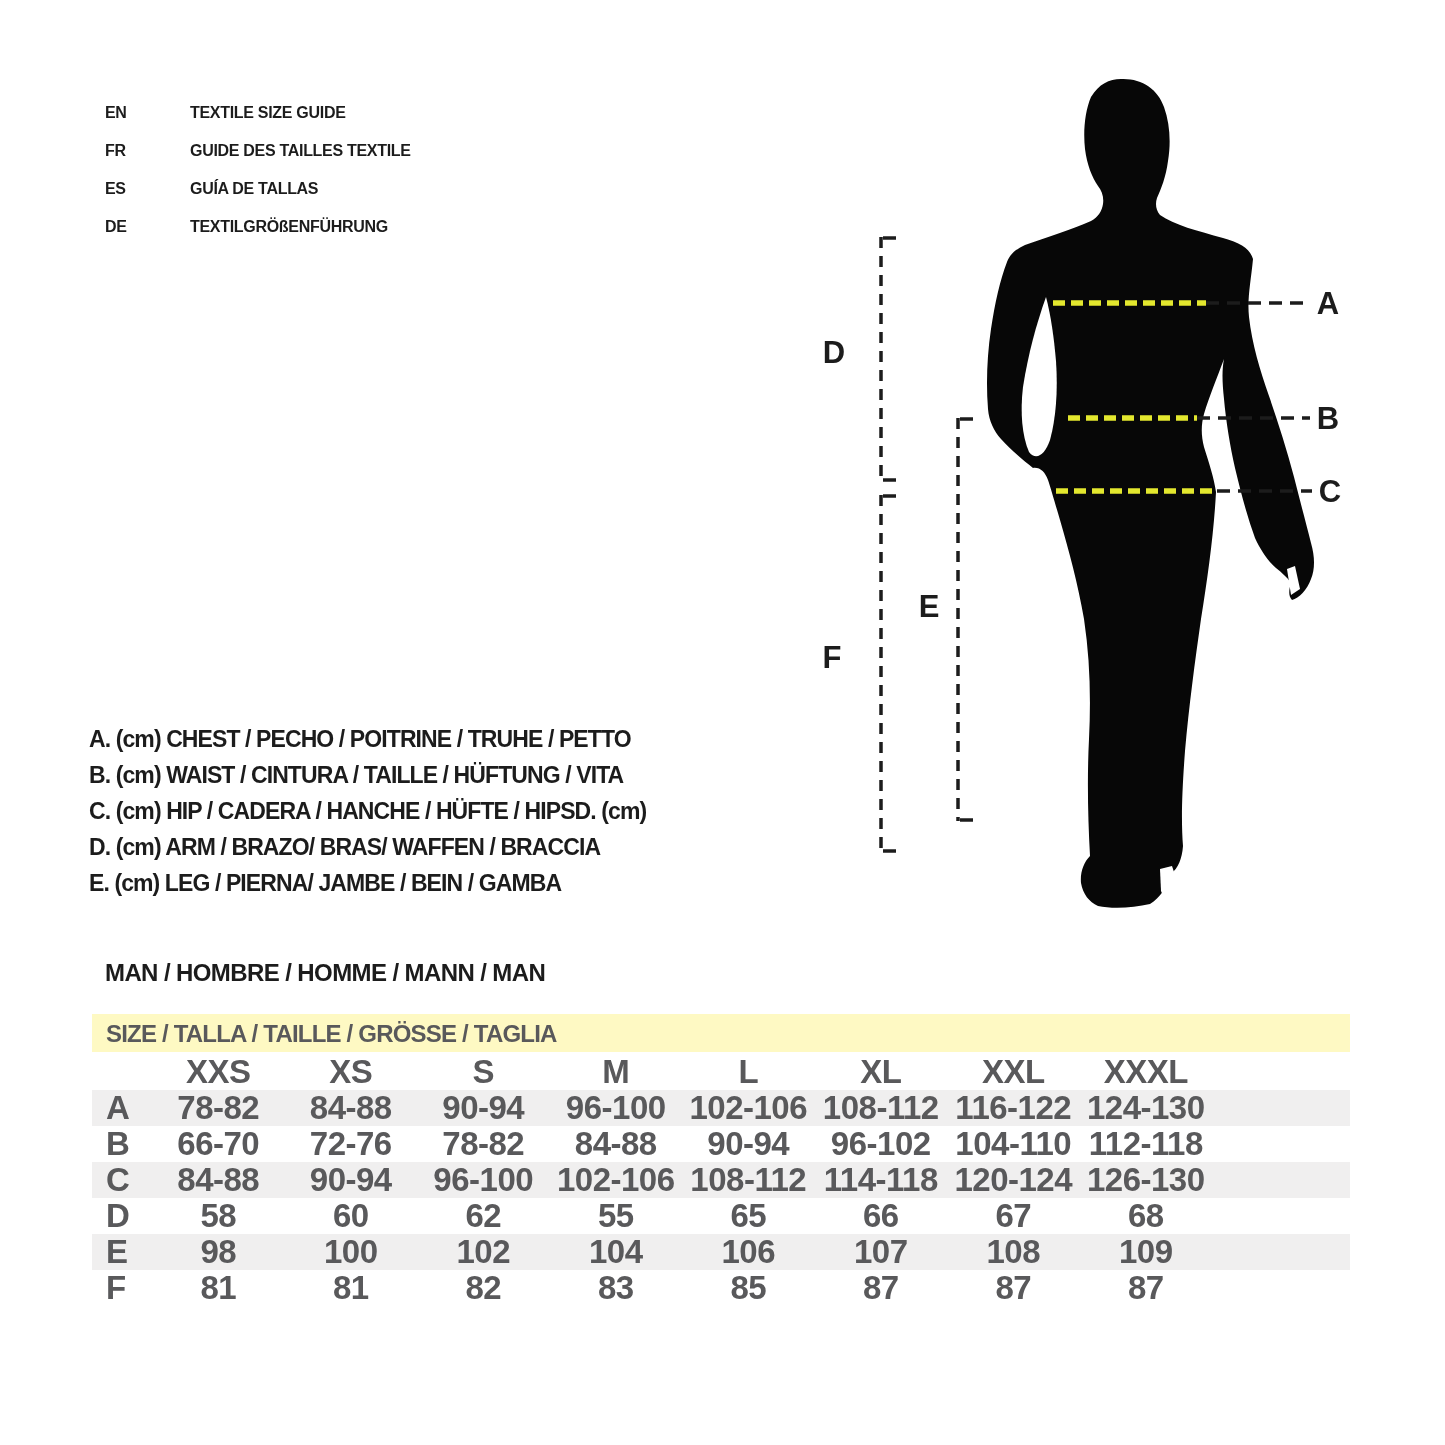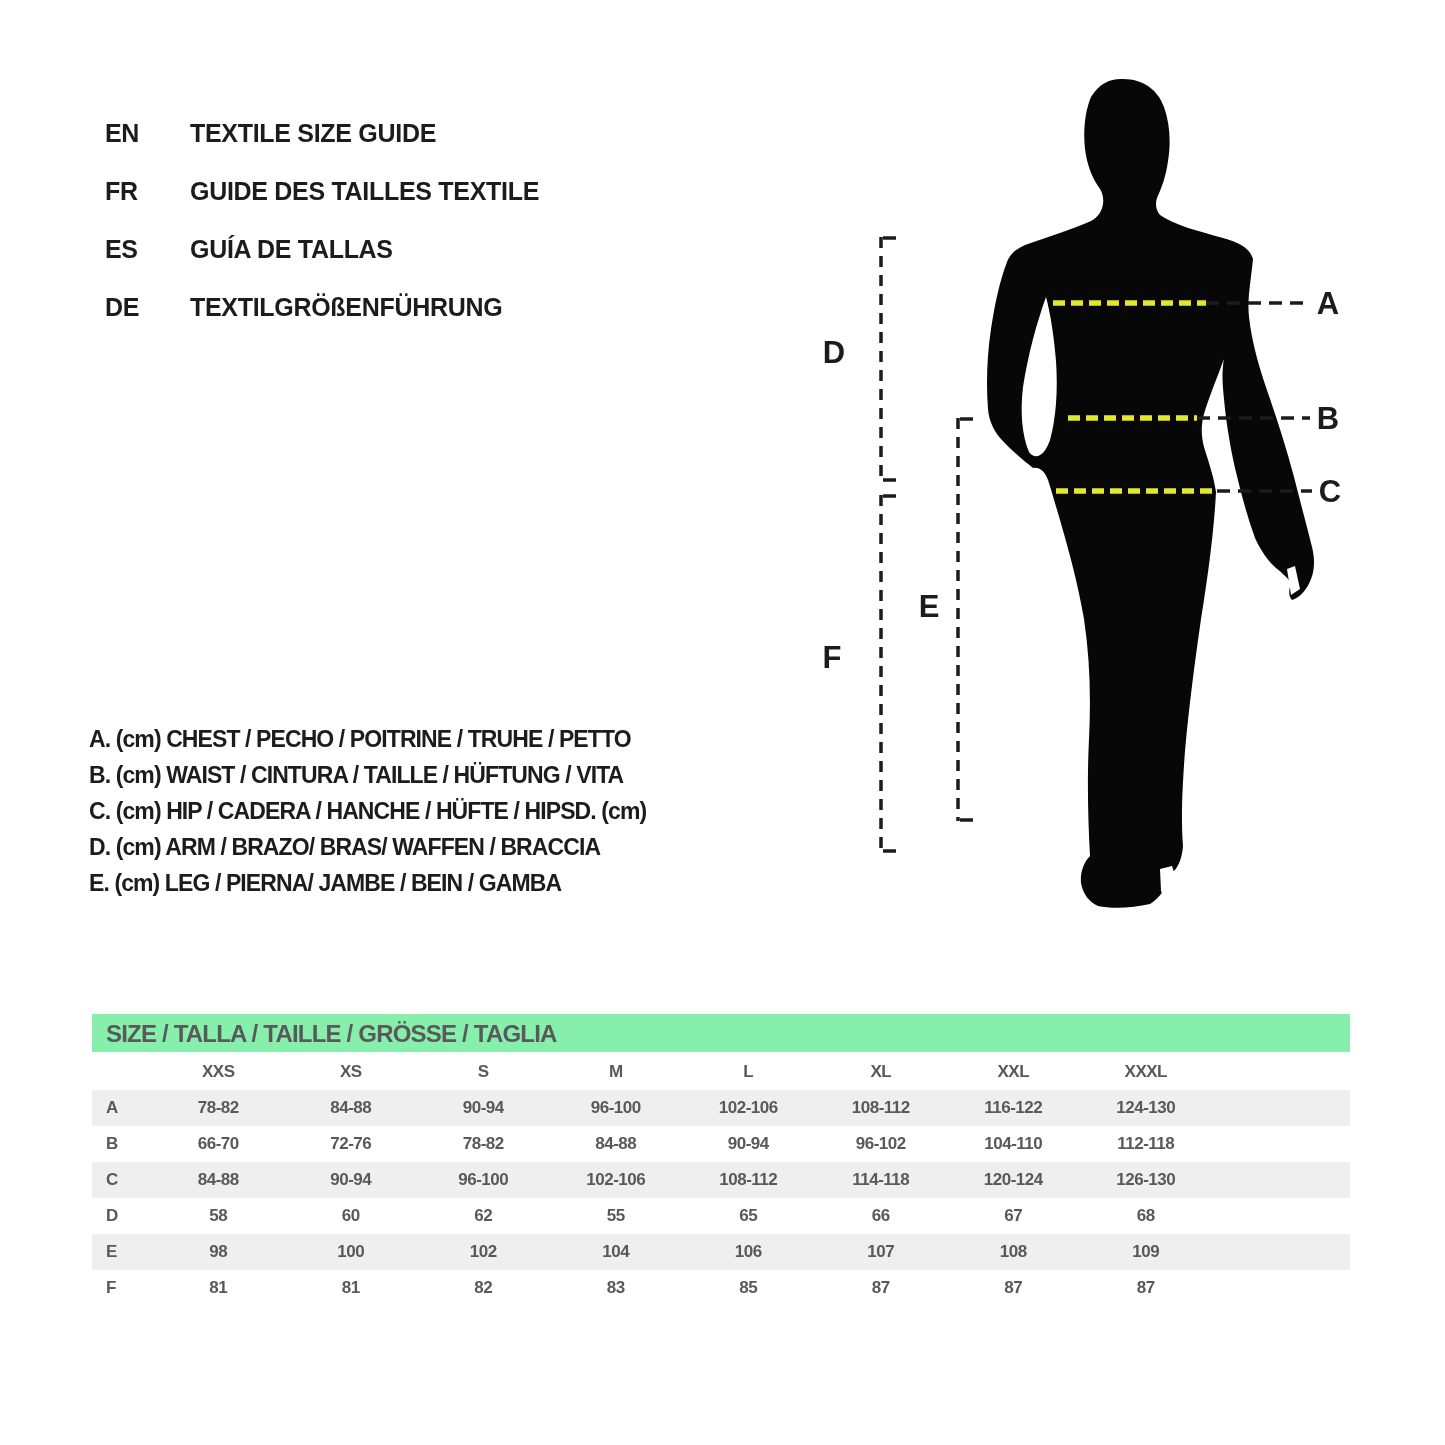--- a/index.html
+++ b/index.html
@@ -5,38 +5,38 @@
   html,body{margin:0;padding:0;background:#ffffff;}
   .canvas{
     position:relative;width:1445px;height:1445px;background:#ffffff;
     font-family:"Liberation Sans",sans-serif;font-weight:700;color:#1c1c1c;
     overflow:hidden;
   }
   .abs{position:absolute;}
 
   
   .lang-block{left:105px;top:94px;}
-  .lang-row{display:flex;line-height:38px;font-size:25px;letter-spacing:-0.3px;margin-top:20px;}
+  .lang-row{display:flex;line-height:38px;font-size:16px;letter-spacing:-0.3px;}
   .lang-code{width:85px;}
 
   
   .key-block{left:89px;top:721px;}
   .key-row{line-height:36px;font-size:23px;letter-spacing:-0.9px;white-space:nowrap;}
 
   
   .gender{left:105px;top:955px;line-height:36px;font-size:24px;letter-spacing:-0.6px;}
 
   
   .fig-label{font-size:31px;transform:translate(-50%,-50%);line-height:1;}
 
   
   .size-table{left:92px;top:1014px;width:1258px;color:#59595b;}
-  .t-header{height:38px;line-height:39px;background:#86efac;padding-left:14px;
+  .t-header{height:38px;line-height:39px;background:#fef9c3;padding-left:14px;
             font-size:24px;letter-spacing:-0.8px;}
-  .t-row{display:flex;height:36px;line-height:36px;font-size:17px;letter-spacing:-0.5px;}
+  .t-row{display:flex;height:36px;line-height:36px;font-size:33px;letter-spacing:-0.5px;}
   .t-sizes{height:38px;line-height:40px;}
   .t-label{width:60px;padding-left:14px;box-sizing:border-box;}
   .t-cell{width:132.5px;text-align:center;}
   .stripe{background:#f0efef;}
 
   svg .body-fill{fill:#070707;}
   svg .white-fill{fill:#ffffff;}
   svg .dash-black{stroke:#1c1c1c;stroke-width:3.5;fill:none;}
   svg .dash-yellow{stroke:#e3e72e;stroke-width:5.5;fill:none;}
 </style>
@@ -156,20 +156,21 @@
   <span class="abs fig-label" style="left:832px;top:657px;">F</span>
 
   <div class="abs key-block">
     <div class="key-row">A. (cm) CHEST / PECHO / POITRINE / TRUHE / PETTO</div>
     <div class="key-row">B. (cm) WAIST / CINTURA / TAILLE / HÜFTUNG / VITA</div>
     <div class="key-row">C. (cm) HIP / CADERA / HANCHE / HÜFTE / HIPSD. (cm)</div>
     <div class="key-row">D. (cm) ARM / BRAZO/ BRAS/ WAFFEN / BRACCIA</div>
     <div class="key-row">E. (cm) LEG / PIERNA/ JAMBE / BEIN / GAMBA</div>
   </div>
 
+  <div class="abs gender">MAN / HOMBRE / HOMME / MANN / MAN</div>
 
   <div class="abs size-table">
     <div class="t-header">SIZE / TALLA / TAILLE / GRÖSSE / TAGLIA</div>
 
     <div class="t-row t-sizes">
       <span class="t-label"></span>
       <span class="t-cell">XXS</span>
       <span class="t-cell">XS</span>
       <span class="t-cell">S</span>
       <span class="t-cell">M</span>

